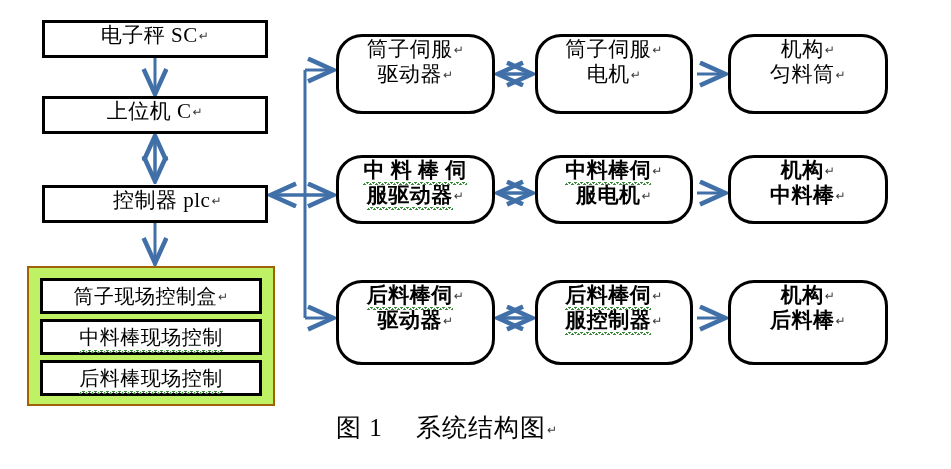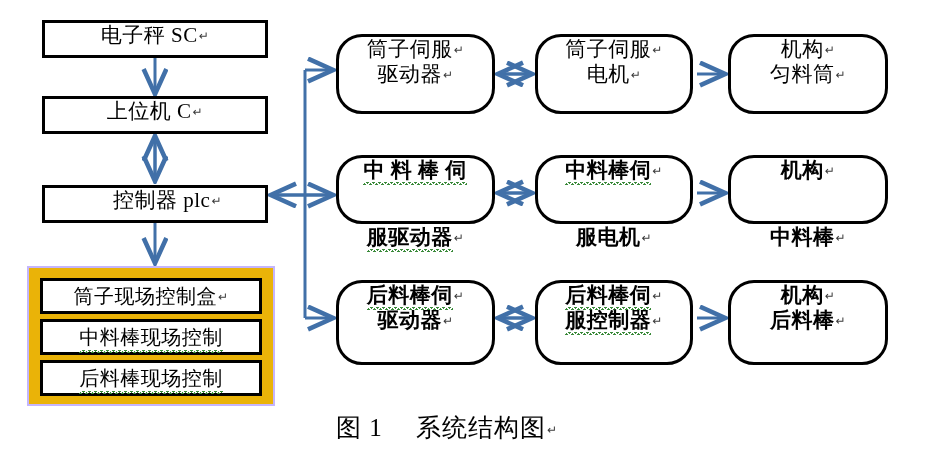--- a/index.html
+++ b/index.html
@@ -66,42 +66,42 @@
     background-repeat: repeat-x;
   }
 
   
   .lc { left: 42px; width: 226px; height: 38px; font-size: 21px; }
 
   
   .group-box {
     position: absolute;
     box-sizing: border-box;
-    border: 2px solid #c4b5fd;
-    background: #eab308;
+    border: 2px solid #a16207;
+    background: #bef264;
   }
   .sub-node {
     position: absolute;
     box-sizing: border-box;
     border: 3px solid #000000;
     background: #ffffff;
     display: flex;
     align-items: center;
     justify-content: center;
     font-size: 20px;
     color: #000000;
     letter-spacing: 0.5px;
   }
 
   
   .rc1 { left: 336px; width: 159px; }
   .rc2 { left: 535px; width: 158px; }
   .rc3 { left: 728px; width: 160px; }
   .rr1 { top: 34px;  height: 80px; }
-  .rr2 { top: 155px; height: 69px; gap: 42px; }
+  .rr2 { top: 155px; height: 69px; }
   .rr3 { top: 280px; height: 85px; }
   .rc1, .rc2, .rc3 { font-size: 21px; border-radius: 26px; }
 
   
   #wires {
     position: absolute;
     left: 0; top: 0;
     width: 951px; height: 469px;
     pointer-events: none;
   }

